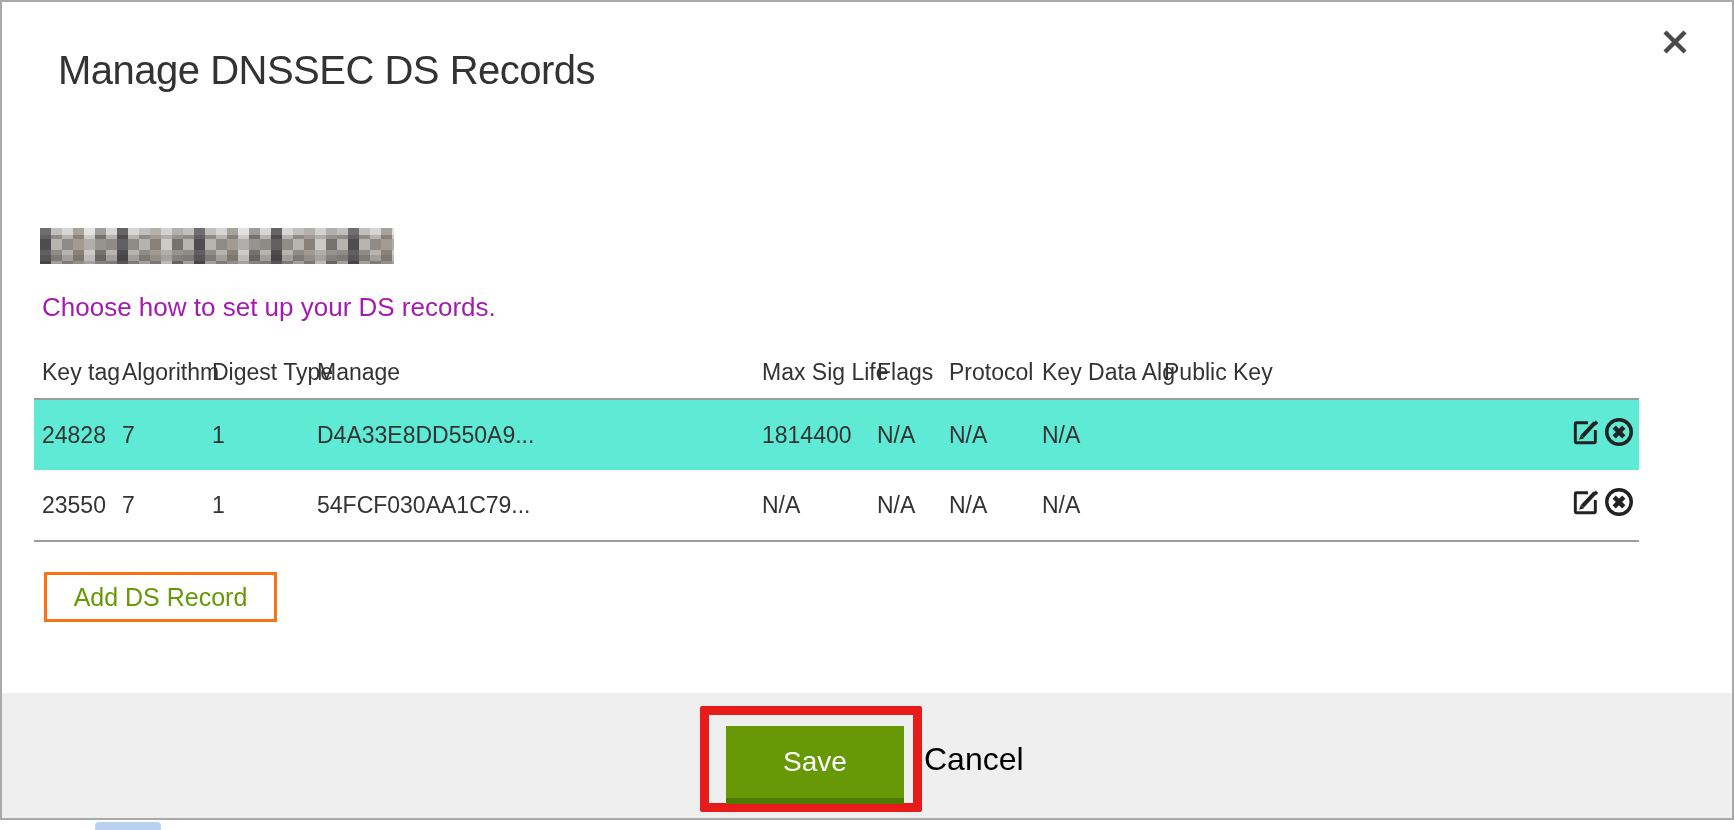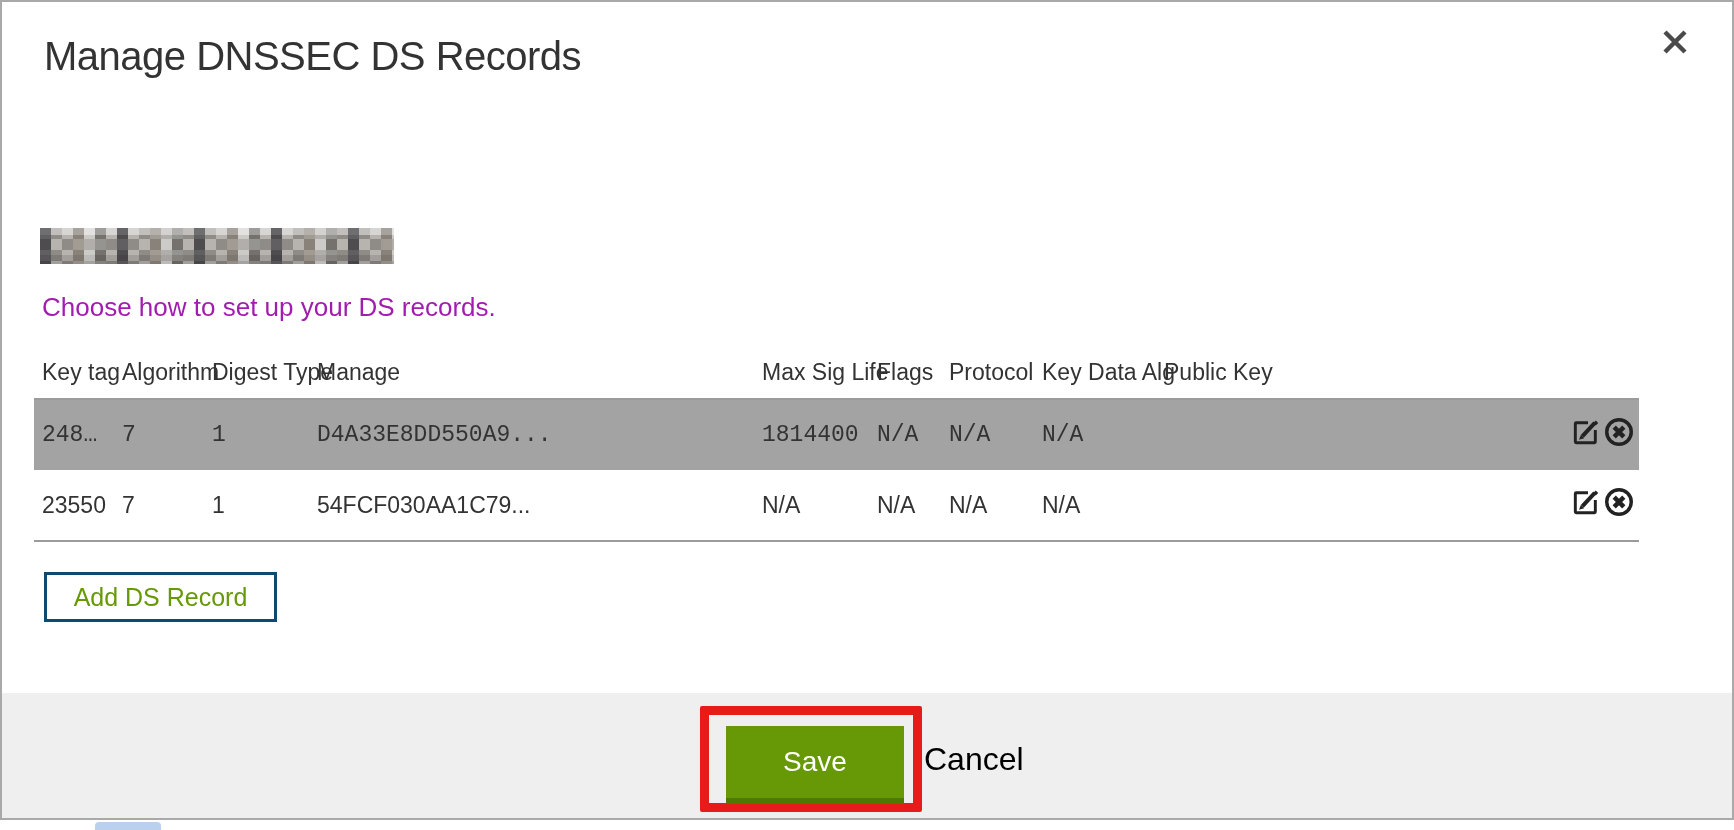--- a/index.html
+++ b/index.html
@@ -3,21 +3,21 @@
 <meta charset="utf-8">
 <style>
   html,body{margin:0;padding:0;background:#fff;}
   .stage{position:relative;width:1734px;height:830px;background:#fff;overflow:hidden;
          font-family:"Liberation Sans","DejaVu Sans",sans-serif;color:#333;}
   .dialog{position:absolute;left:0;top:0;width:1730px;height:816px;background:#fff;
           border:2px solid #a9a9a9;}
   .content{position:relative;width:100%;height:100%;}
 
   
-  .page-title{position:absolute;left:40px;top:30px;margin:2px;font-size:40px;font-weight:400;
+  .page-title{position:absolute;left:40px;top:30px;margin:16px;font-size:40px;font-weight:400;
               letter-spacing:-0.5px;color:#333;}
   .close-btn{position:absolute;right:40px;top:24px;width:34px;height:34px;cursor:pointer;
              display:flex;align-items:center;justify-content:center;background:none;border:none;padding:0;}
 
   
   .redacted-domain{position:absolute;left:38px;top:226px;width:354px;height:36px;
     background:
       repeating-linear-gradient(90deg, rgba(25,25,32,.55) 0 11px, rgba(255,255,255,0) 11px 33px,
         rgba(125,115,102,.38) 33px 44px, rgba(255,255,255,.30) 44px 55px, rgba(0,0,0,.18) 55px 66px,
         rgba(255,255,255,0) 66px 77px),
@@ -27,30 +27,30 @@
 
   .subtitle{position:absolute;left:40px;top:290px;font-size:26px;color:#a21caf;}
 
   
   .ds-table{position:absolute;left:32px;top:344px;width:1605px;border-collapse:collapse;
             table-layout:fixed;font-size:23px;color:#333;}
   .ds-table th{font-weight:400;text-align:left;padding:0 6px 0 8px;height:52px;vertical-align:middle;
                border-bottom:2px solid #9b9b9b;white-space:nowrap;}
   .ds-table td{padding:0 6px 0 8px;height:70px;vertical-align:middle;white-space:nowrap;
                overflow:hidden;text-overflow:ellipsis;}
-  .ds-table tbody tr:nth-child(1){background:#a3a3a3;font-family:Liberation Mono, monospace;}
+  .ds-table tbody tr:nth-child(1){background:#5eead4;}
   .ds-table tbody tr:nth-child(2){background:#fff;}
   .ds-table tbody tr:last-child td{border-bottom:2px solid #9b9b9b;}
   .actions-cell{text-align:right;padding-right:4px !important;}
   .row-icons{display:inline-flex;align-items:center;gap:1px;}
   .icon-btn{background:none;border:none;padding:0;margin:0;cursor:pointer;display:inline-flex;}
 
   
   .add-btn{position:absolute;left:42px;top:570px;width:233px;height:50px;background:#fff;
-           border:3px solid #0c4a6e;color:#669905;font-size:25px;cursor:pointer;
+           border:3px solid #f97316;color:#669905;font-size:25px;cursor:pointer;
            font-family:"Liberation Sans","DejaVu Sans",sans-serif;}
 
   
   .footer{position:absolute;left:0;bottom:0;width:100%;height:125px;background:#efefef;}
   .red-annotation{position:absolute;left:698px;top:13px;width:204px;height:88px;
                   border:9px solid #e81b1b;border-radius:2px;pointer-events:none;}
   .save-btn{position:absolute;left:724px;top:33px;width:178px;height:78px;background:#669905;
             border:none;border-bottom:6px solid #4d7a04;color:#fff;font-size:28px;cursor:pointer;
             font-family:"Liberation Sans","DejaVu Sans",sans-serif;}
   .cancel-link{position:absolute;left:922px;top:48px;font-size:32px;color:#000000;cursor:pointer;

